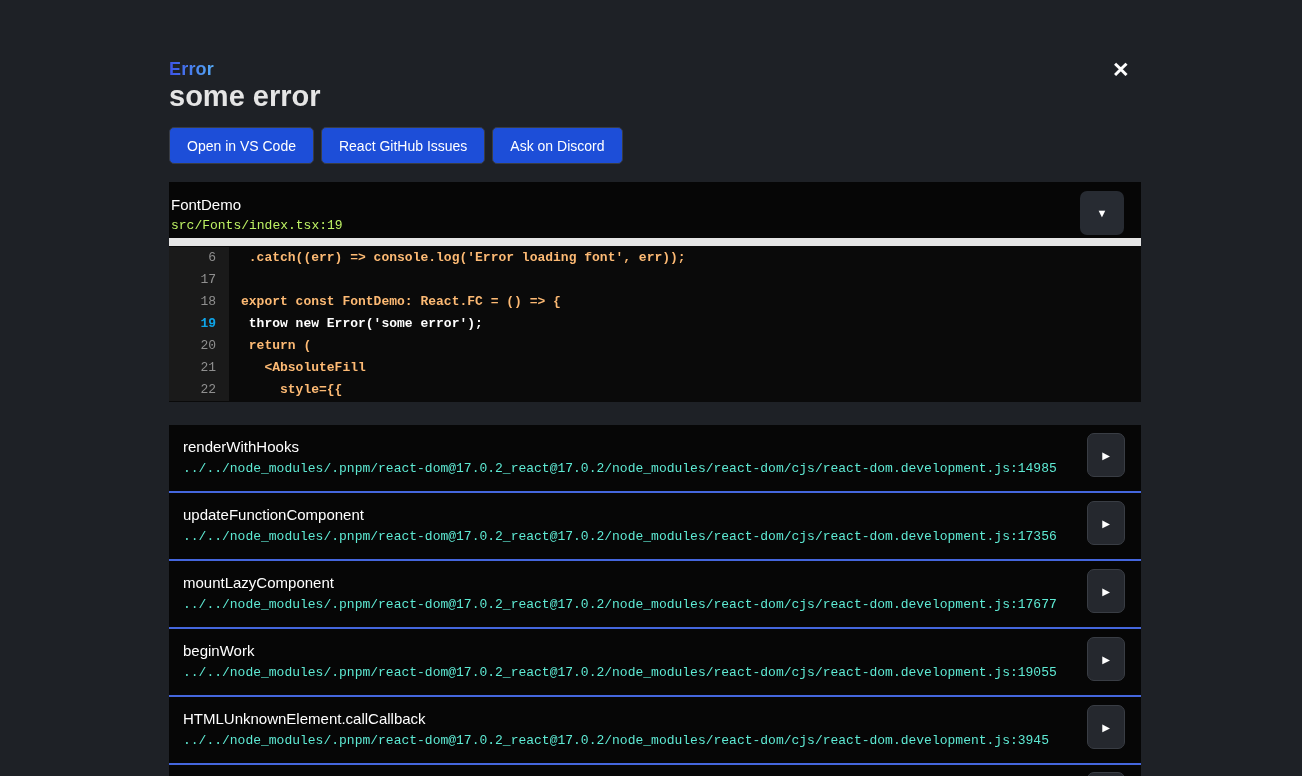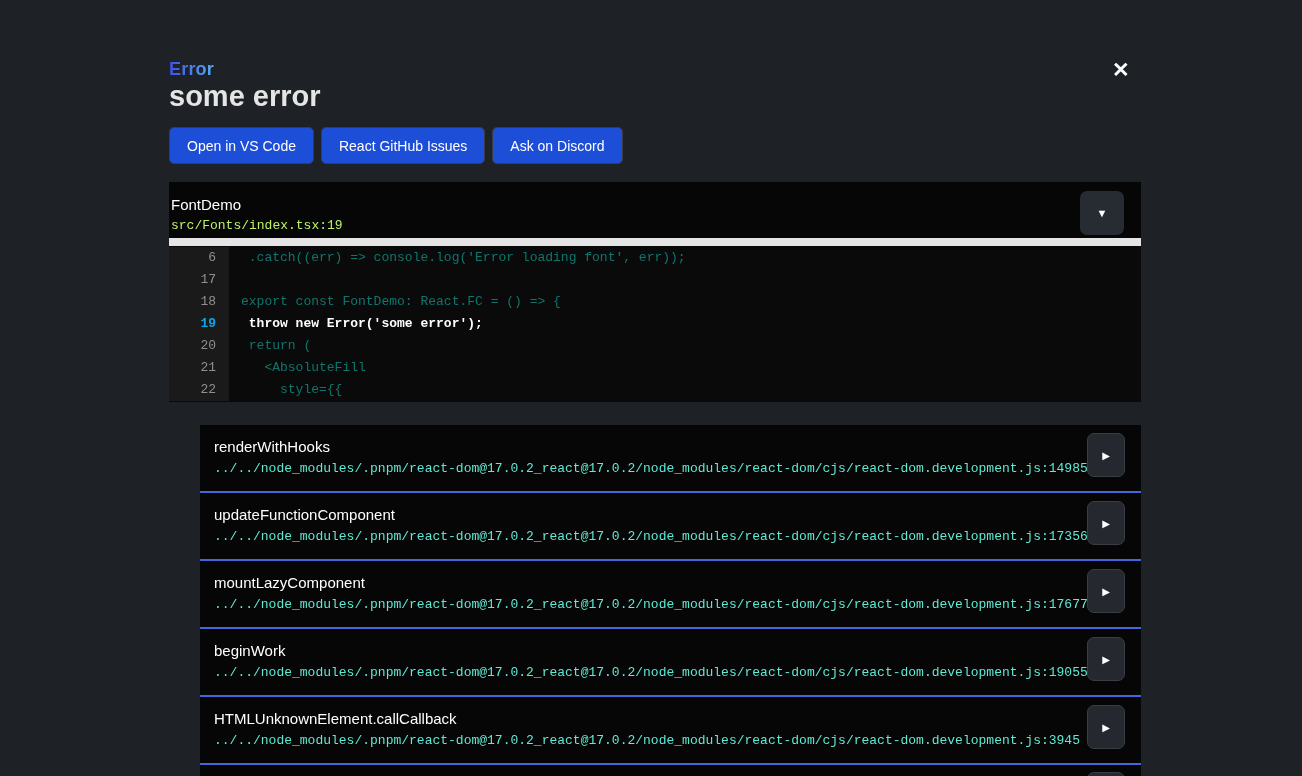--- a/index.html
+++ b/index.html
@@ -77,32 +77,31 @@
   .code-line {
     display:flex; height:22px; line-height:22px;
     font-family:"Liberation Mono", monospace; font-size:13px;
   }
   .gutter {
     width:60px; flex-shrink:0;
     background:#1a1a1a;
     color:#8f8f8f;
     text-align:right; padding-right:13px;
   }
-  .code-text { padding-left:12px; color:#0f766e; white-space:pre; }
+  .code-text { padding-left:12px; color:#fdba74; white-space:pre;font-weight:bold; }
   .code-line.hl .gutter { color:#0ea5e9; font-weight:bold; }
   .code-line.hl .code-text { color:#ffffff; font-weight:bold; }
 
   .stack { margin-top:23px; }
   .stack-frame {
     background:#060606;
     border-bottom:2px solid #4466dd;
     height:68px;
     position:relative;
     padding:13px 0 0 14px;
-    margin-left:31px;
   }
   .frame-name { font-size:15px; color:#ffffff; }
   .frame-path {
     font-family:"Liberation Mono", monospace;
     font-size:13px; color:#5eead4; margin-top:6px;
     white-space:nowrap; overflow:hidden;
   }
   .frame-open-btn {
     position:absolute; right:16px; top:8px;
     width:38px; height:44px;

